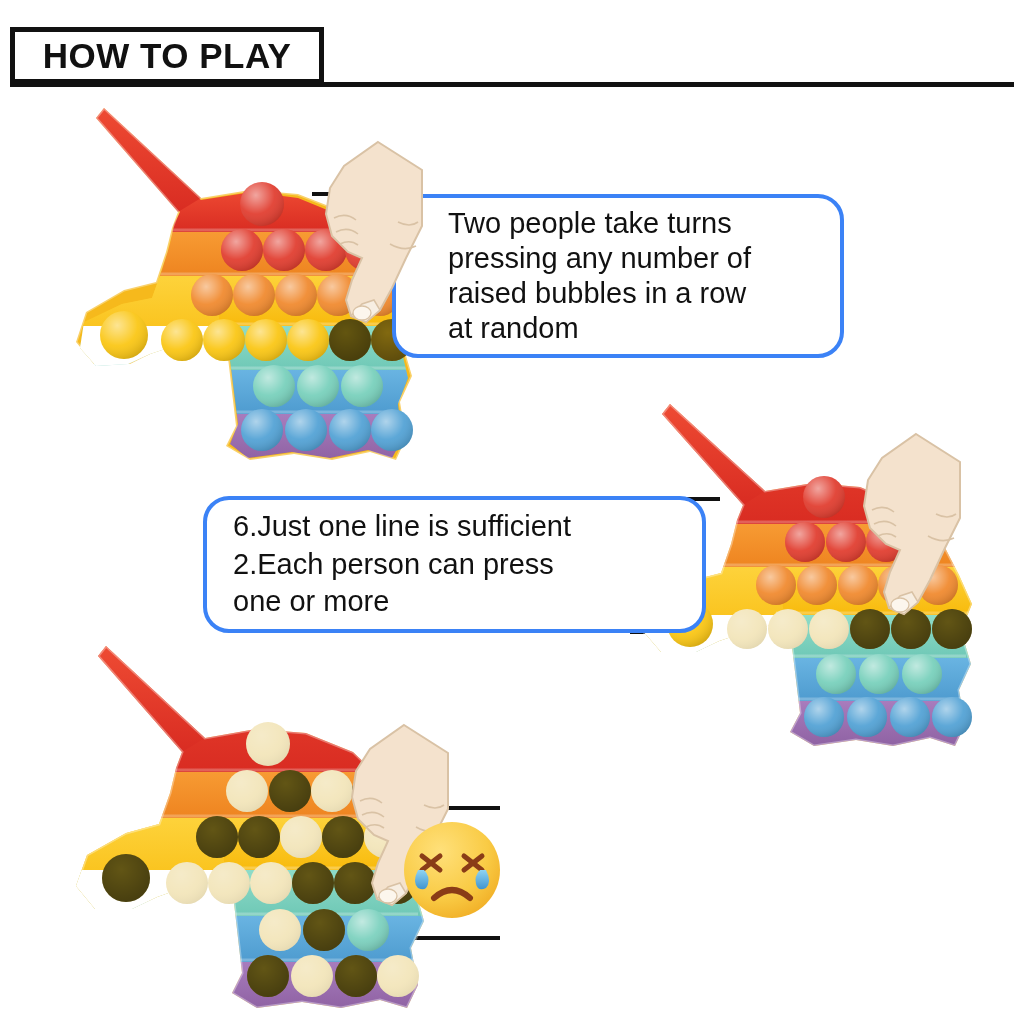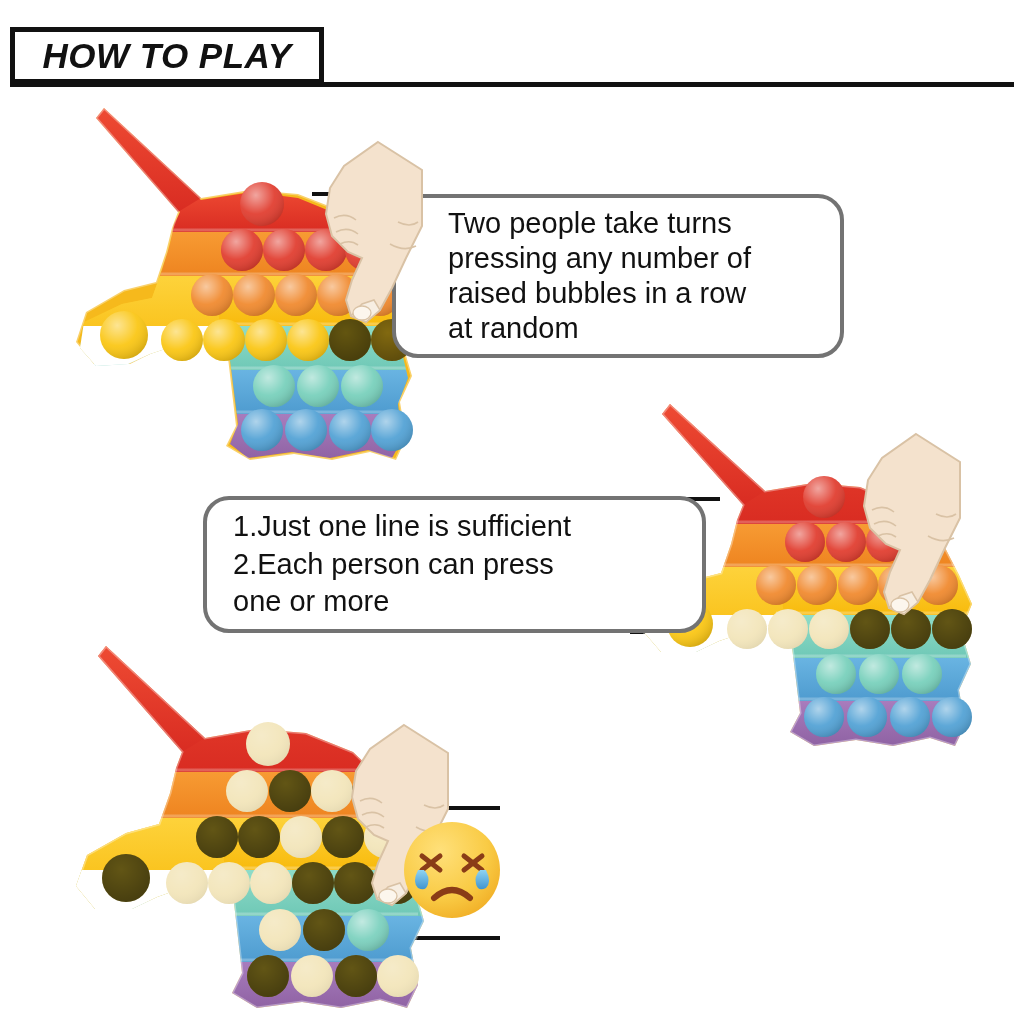--- a/index.html
+++ b/index.html
@@ -6,40 +6,40 @@
   body{
     width:1024px;height:1024px;
     background:#ffffff;
     font-family:"Liberation Sans", sans-serif;
     overflow:hidden;
     position:relative;
   }
   #stage{position:absolute;left:0;top:0;width:1024px;height:1024px;}
 
   
-  .header-wrap{position:absolute;left:10px;top:27px;width:1004px;height:60px;font-style:italic;}
+  .header-wrap{position:absolute;left:10px;top:27px;width:1004px;height:60px;}
   .header-box{
     position:absolute;left:0;top:0;width:314px;height:57px;
     border:5px solid #111111;background:#ffffff;
     box-sizing:border-box;
     display:flex;align-items:center;justify-content:center;
   }
   .header-title{
     font-size:35px;font-weight:bold;letter-spacing:0.5px;color:#111111;
     font-family:"Liberation Sans", sans-serif;line-height:1;
   }
   .header-rule{
     position:absolute;left:0;top:55px;width:1004px;height:5px;background:#111111;
   }
 
   
   .callout{
     position:absolute;
     background:#ffffff;
-    border:4px solid #737373;
+    border:4px solid #3b82f6;
     border-radius:26px;
     box-sizing:border-box;
     display:flex;
     align-items:center;
     z-index:6;
   }
   .callout p{
     margin:0;
     font-family:"Liberation Sans", sans-serif;
     color:#111111;
@@ -456,18 +456,18 @@
     <path d="M86 52 q6 12 0 18 q-8 4 -10 -4 q-2 -8 4 -14 Z" fill="url(#tear)"></path>
   </svg>
 
   <div class="callout" id="callout-1">
     <p>Two people take turns
 pressing any number of
 raised bubbles in a row
 at random</p>
   </div>
   <div class="callout" id="callout-2">
-    <p>1.Just one line is sufficient
+    <p>6.Just one line is sufficient
 2.Each person can press
    one or more</p>
   </div>
 
 </div>
 
 </body></html>

